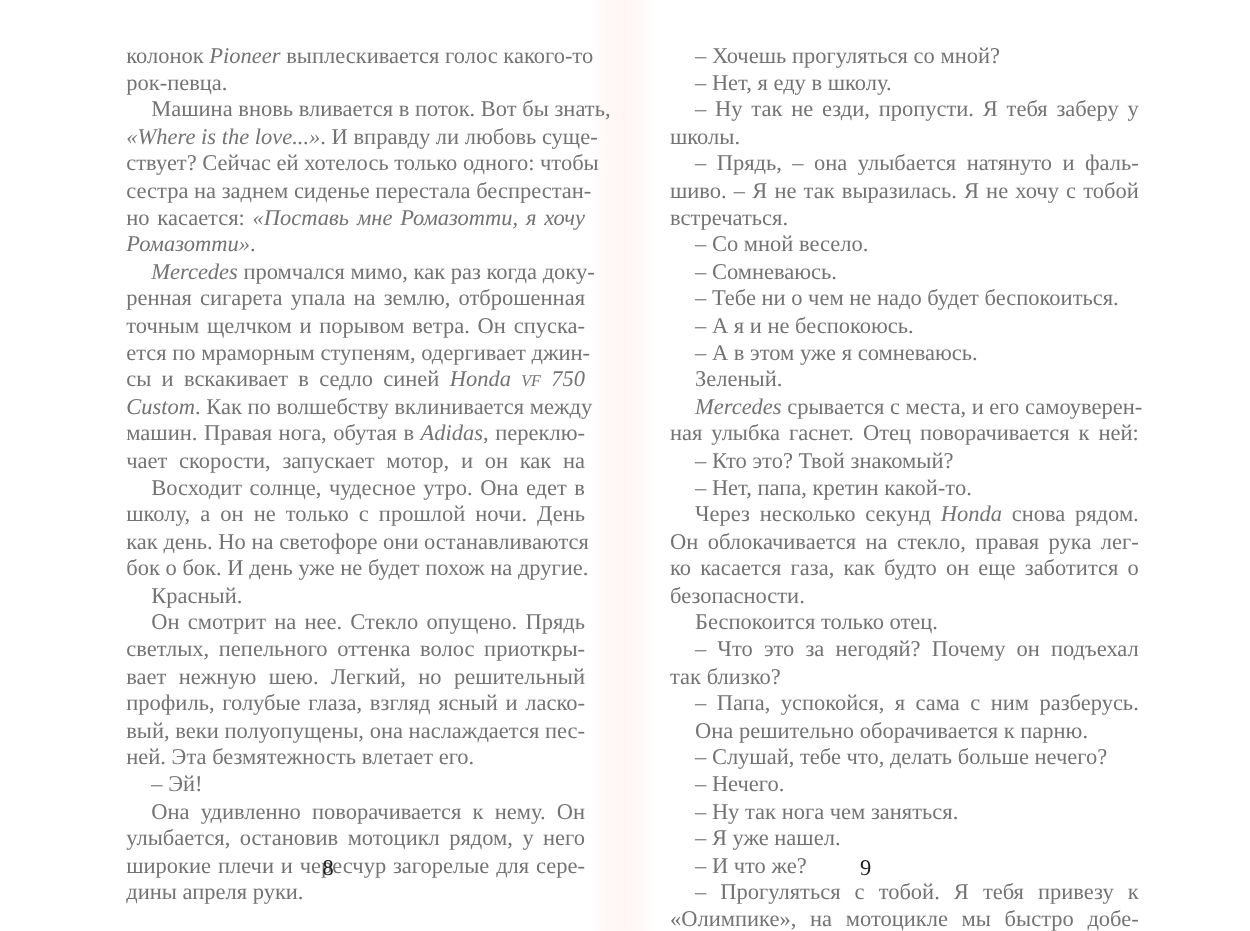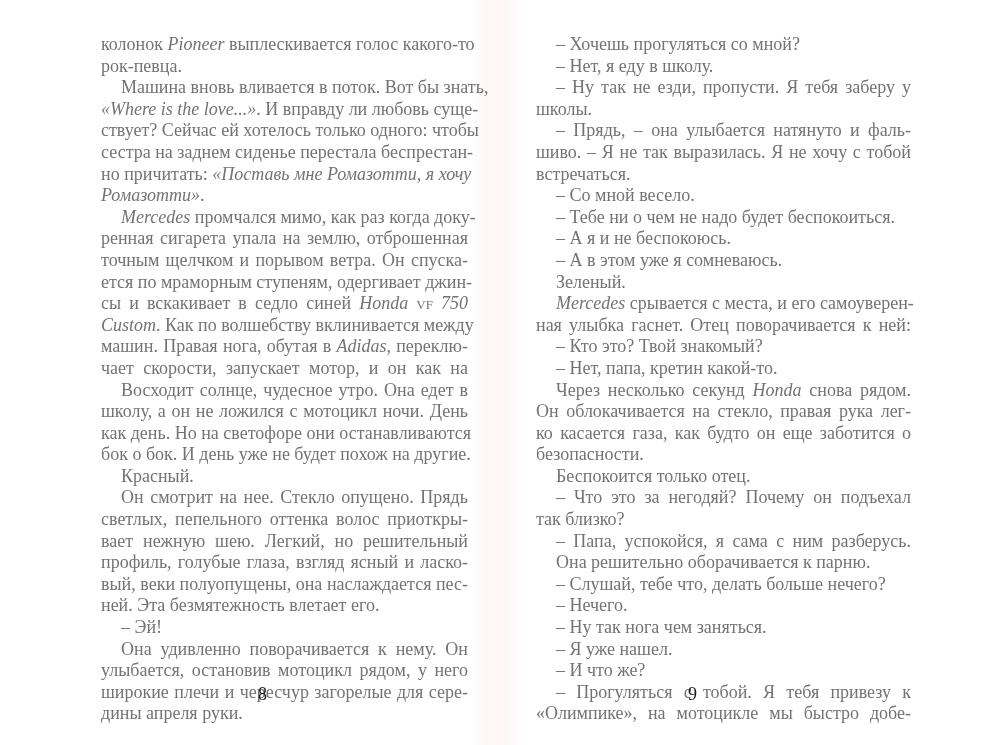--- a/index.html
+++ b/index.html
@@ -38,21 +38,21 @@
     .line {
       display: block;
       white-space: nowrap;
       text-align: justify;
       text-align-last: justify;
       height: 21.6px;
     }
     .line.last { text-align-last: left; }
     .line.indent { padding-left: 20px; }
     .it { font-style: italic; }
-    .sc { font-variant: small-caps; }
+    .sc { font-variant: small-caps; font-style: italic; }
     .page-number {
       position: absolute;
       top: 684px;
       font-family: "Liberation Serif", "DejaVu Serif", serif;
       font-size: 18px;
       color: #1a1a1a;
     }
     .pn-left { left: 258px; }
     .pn-right { left: 688px; }
   </style>
@@ -62,32 +62,32 @@
 <div class="spread">
   <div class="gutter"></div>
 
   <div class="page page-left">
       <span class="line"><span>колонок </span><span class="it">Pioneer</span><span> выплескивается голос какого-то</span></span>
       <span class="line last"><span>рок-певца.</span></span>
       <span class="line indent"><span>Машина вновь вливается в поток. Вот бы знать,</span></span>
       <span class="line"><span class="it">«Where is the love...»</span><span>. И вправду ли любовь суще-</span></span>
       <span class="line"><span>ствует? Сейчас ей хотелось только одного: чтобы</span></span>
       <span class="line"><span>сестра на заднем сиденье перестала беспрестан-</span></span>
-      <span class="line"><span>но причитать: </span><span class="it">«Поставь мне Ромазотти, я хочу</span></span>
+      <span class="line"><span>но касается: </span><span class="it">«Поставь мне Ромазотти, я хочу</span></span>
       <span class="line last"><span class="it">Ромазотти»</span><span>.</span></span>
       <span class="line indent"><span class="it">Mercedes</span><span> промчался мимо, как раз когда доку-</span></span>
       <span class="line"><span>ренная сигарета упала на землю, отброшенная</span></span>
       <span class="line"><span>точным щелчком и порывом ветра. Он спуска-</span></span>
       <span class="line"><span>ется по мраморным ступеням, одергивает джин-</span></span>
       <span class="line"><span>сы и вскакивает в седло синей </span><span class="it">Honda </span><span class="sc">vf</span><span class="it"> 750</span></span>
       <span class="line"><span class="it">Custom</span><span>. Как по волшебству вклинивается между</span></span>
       <span class="line"><span>машин. Правая нога, обутая в </span><span class="it">Adidas</span><span>, переклю-</span></span>
       <span class="line"><span>чает скорости, запускает мотор, и он как на</span></span>
       <span class="line indent"><span>Восходит солнце, чудесное утро. Она едет в</span></span>
-      <span class="line"><span>школу, а он не ложился с мотоцикл ночи. День</span></span>
+      <span class="line"><span>школу, а он не только с прошлой ночи. День</span></span>
       <span class="line"><span>как день. Но на светофоре они останавливаются</span></span>
       <span class="line"><span>бок о бок. И день уже не будет похож на другие.</span></span>
       <span class="line indent last"><span>Красный.</span></span>
       <span class="line indent"><span>Он смотрит на нее. Стекло опущено. Прядь</span></span>
       <span class="line"><span>светлых, пепельного оттенка волос приоткры-</span></span>
       <span class="line"><span>вает нежную шею. Легкий, но решительный</span></span>
       <span class="line"><span>профиль, голубые глаза, взгляд ясный и ласко-</span></span>
       <span class="line"><span>вый, веки полуопущены, она наслаждается пес-</span></span>
       <span class="line last"><span>ней. Эта безмятежность влетает его.</span></span>
       <span class="line indent last"><span>– Эй!</span></span>
@@ -98,20 +98,21 @@
     </div>
   <div class="page page-right">
       <span class="line indent last"><span>– Хочешь прогуляться со мной?</span></span>
       <span class="line indent last"><span>– Нет, я еду в школу.</span></span>
       <span class="line indent"><span>– Ну так не езди, пропусти. Я тебя заберу у</span></span>
       <span class="line last"><span>школы.</span></span>
       <span class="line indent"><span>– Прядь, – она улыбается натянуто и фаль-</span></span>
       <span class="line"><span>шиво. – Я не так выразилась. Я не хочу с тобой</span></span>
       <span class="line last"><span>встречаться.</span></span>
       <span class="line indent last"><span>– Со мной весело.</span></span>
+      <span class="line indent last"><span>– Сомневаюсь.</span></span>
       <span class="line indent last"><span>– Тебе ни о чем не надо будет беспокоиться.</span></span>
       <span class="line indent last"><span>– А я и не беспокоюсь.</span></span>
       <span class="line indent last"><span>– А в этом уже я сомневаюсь.</span></span>
       <span class="line indent last"><span>Зеленый.</span></span>
       <span class="line indent"><span class="it">Mercedes</span><span> срывается с места, и его самоуверен-</span></span>
       <span class="line"><span>ная улыбка гаснет. Отец поворачивается к ней:</span></span>
       <span class="line indent last"><span>– Кто это? Твой знакомый?</span></span>
       <span class="line indent last"><span>– Нет, папа, кретин какой-то.</span></span>
       <span class="line indent"><span>Через несколько секунд </span><span class="it">Honda</span><span> снова рядом.</span></span>
       <span class="line"><span>Он облокачивается на стекло, правая рука лег-</span></span>

